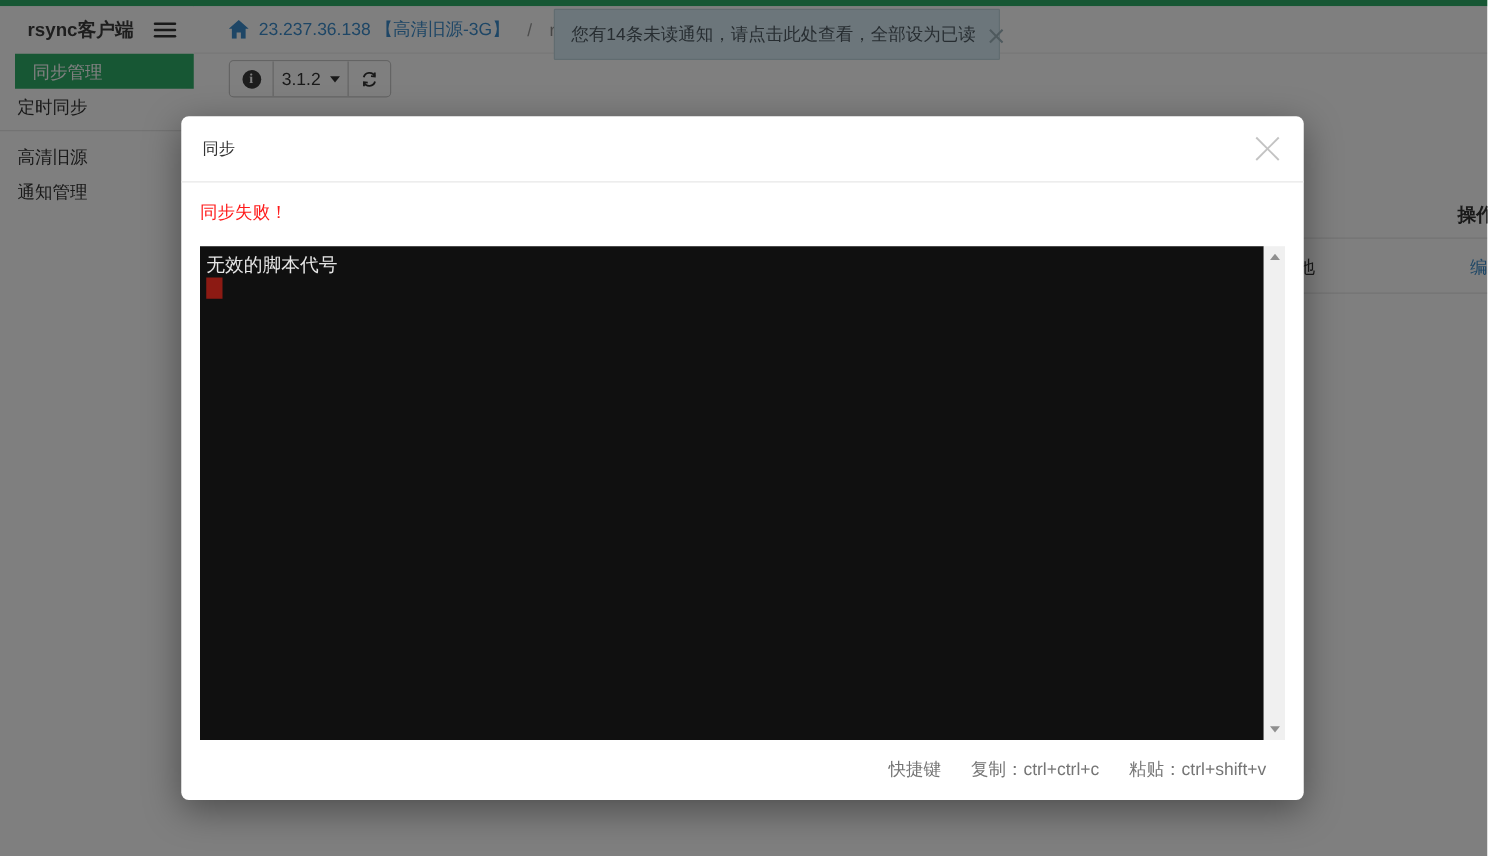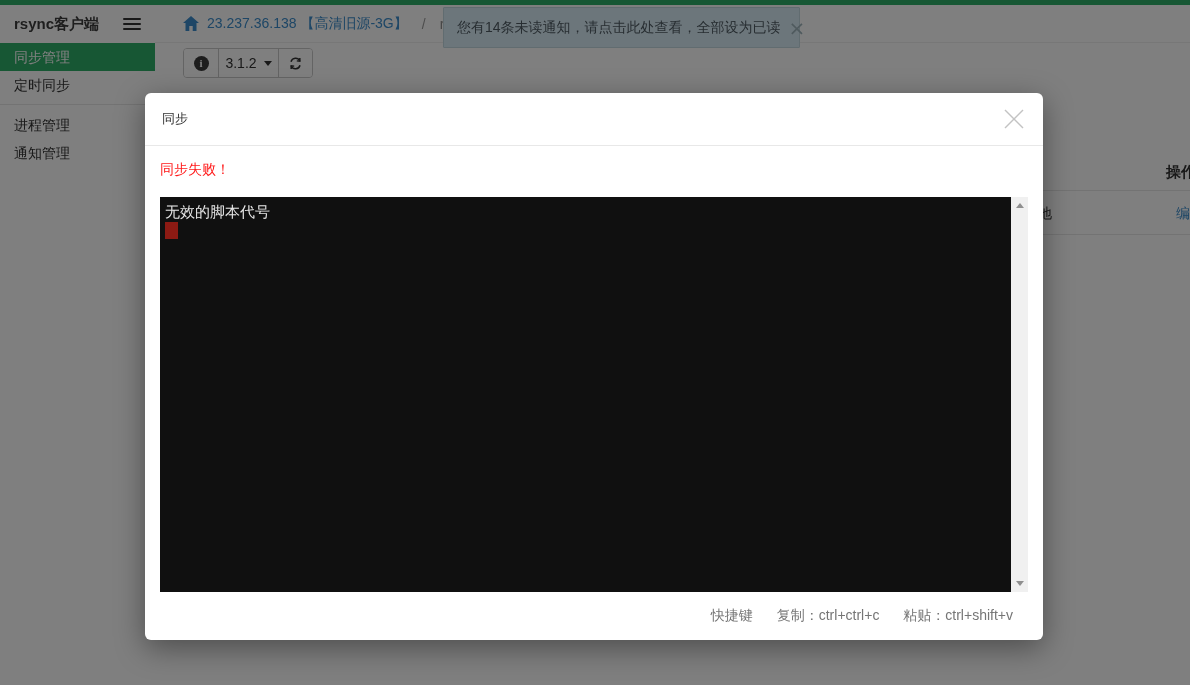--- a/index.html
+++ b/index.html
@@ -8,26 +8,26 @@
     position:relative;
     font-family:"Liberation Sans","DejaVu Sans",sans-serif;
     background:#ffffff;
     color:#333;
   }
 
   
   .topstrip { position:absolute; left:0; top:0; width:1190px; height:5px; background:var(--green,#2fae68); }
 
   .sidebar { position:absolute; left:0; top:5px; bottom:0; width:155px; background:#fff; }
-  .sb-header { height:38px; display:flex; align-items:center; justify-content:space-between; padding:0 14px 0 14px;gap:8px; }
+  .sb-header { height:38px; display:flex; align-items:center; justify-content:space-between; padding:0 14px 0 22px;gap:8px; }
   .sb-title { font-size:15px; font-weight:bold; color:#3d3d3d; }
   .hamburger { width:18px; height:12px; display:flex; flex-direction:column; justify-content:space-between; cursor:pointer; }
   .hamburger span { display:block; height:2px; background:#333; border-radius:1px; }
   .sb-item { height:28px; line-height:28px; padding-left:14px; font-size:14px; color:#333; cursor:pointer; }
-  .sb-item.active { background:var(--green,#2fae68); color:#fff; }
+  .sb-item.active { background:var(--green,#2fae68); color:#fff;margin-left:12px; }
   .sb-divider { height:0; border-top:1px solid #e6e6e6; margin:5px 0 6px 0; }
 
   .topbar { position:absolute; left:155px; top:5px; right:0; height:38px; display:flex; align-items:center; padding-left:28px; border-bottom:1px solid #efefef; background:#fff; }
   .home-icon { width:16px; height:15px; margin-right:8px; flex:0 0 auto; }
   .crumb-host { font-size:14px; color:var(--link,#3c8dcc); cursor:pointer; }
   .crumb-sep { font-size:14px; color:#9a9a9a; margin:0 14px; }
   .crumb-current { font-size:14px; color:#8a8a8a; }
 
   .toolbar { position:absolute; left:183px; top:48px; }
   .btn-group { display:inline-flex; height:30px; border:1px solid #c9c9c9; border-radius:4px; overflow:hidden; background:#fff; }
@@ -77,21 +77,21 @@
     <span class="sb-title">rsync客户端</span>
     <span class="hamburger">
         <span></span>
         <span></span>
         <span></span>
       </span>
   </div>
   <div class="sb-item active">同步管理</div>
   <div class="sb-item">定时同步</div>
   <div class="sb-divider"></div>
-  <div class="sb-item">进程管理</div>
+  <div class="sb-item">高清旧源</div>
   <div class="sb-item">通知管理</div>
 </aside>
 
 <div class="topbar">
   <svg class="home-icon" viewBox="0 0 16 15">
     <path d="M8 0 L16 7 L13.5 7 L13.5 15 L9.7 15 L9.7 10 L6.3 10 L6.3 15 L2.5 15 L2.5 7 L0 7 Z" fill="#3c8dcc"></path>
   </svg>
   <span class="crumb-host">23.237.36.138 【高清旧源-3G】</span>
   <span class="crumb-sep">/</span>
   <span class="crumb-current">rsyn</span>

